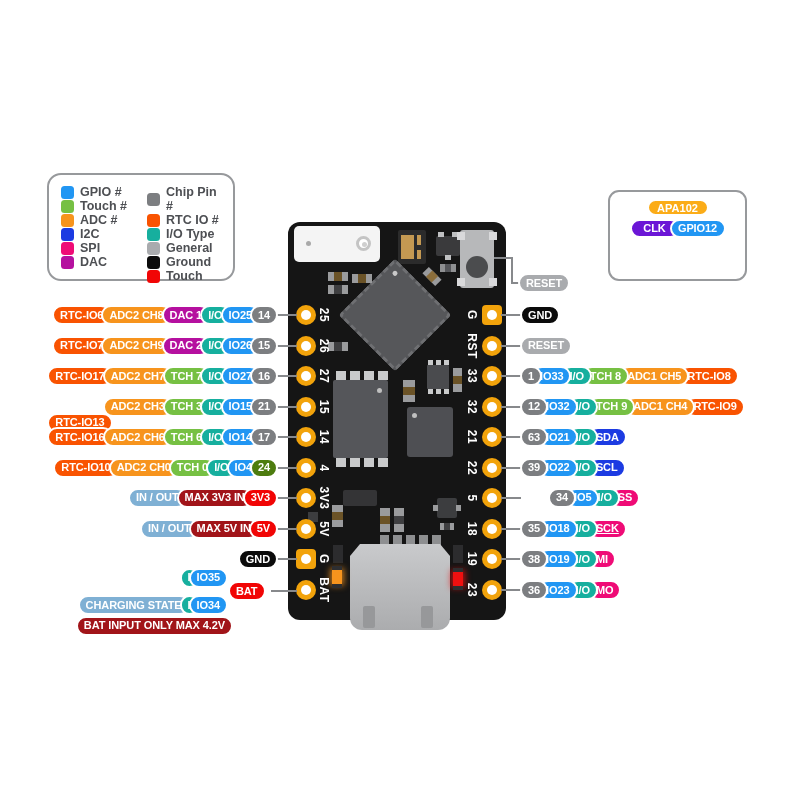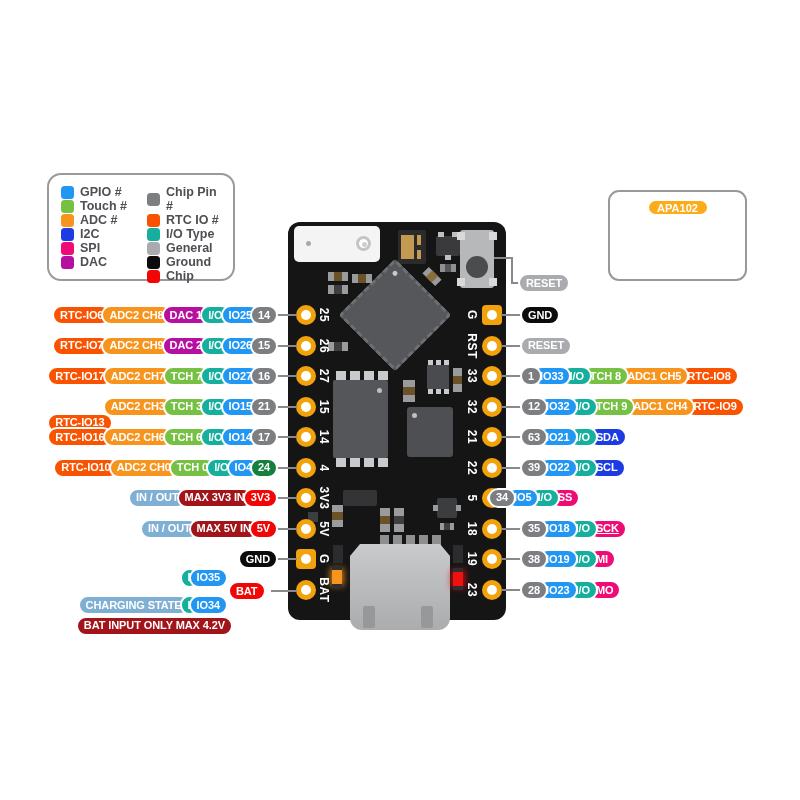--- a/index.html
+++ b/index.html
@@ -86,28 +86,32 @@
         <div class="litem">
           <span class="sw" style="background: rgb(169, 171, 174);"></span>
           <span>General</span>
         </div>
         <div class="litem">
           <span class="sw" style="background: rgb(11, 11, 11);"></span>
           <span>Ground</span>
         </div>
         <div class="litem">
           <span class="sw" style="background: rgb(241, 5, 5);"></span>
-          <span>Chip</span>
+          <span>Touch</span>
         </div>
       </div>
   </div>
 
   <div class="apa">
     <div class="apa-title" id="apaTitle" style="background: rgb(251, 172, 24);">APA102</div>
     <div id="apaRows">
+        <div class="apa-row">
+          <span class="pill" style="background: rgb(107, 22, 214); min-width: 50px; z-index: 1;">CLK</span>
+          <span class="pill" style="background: rgb(33, 150, 243); min-width: 56px; margin-left: -10px; z-index: 2;">GPIO12</span>
+        </div>
       </div>
   </div>
 
   <div class="board">
 
     <div class="cmp" style="left:6px;top:4px;width:86px;height:36px;background:#F4F4F4;border-radius:5px;">
       <div class="cmp" style="left:12px;top:15px;width:5px;height:5px;background:#A9A9A9;border-radius:50%;"></div>
       <div class="cmp" style="left:62px;top:10px;width:15px;height:15px;border:3px solid #C4C4C4;border-radius:50%;background:#fff;">
         <div class="cmp" style="left:3px;top:3px;width:5px;height:5px;background:#CFCFCF;border-radius:50%;"></div>
       </div>
@@ -323,21 +327,21 @@
         <span class="pill" style="background: rgb(33, 150, 243); z-index: 5; margin-left: -10px;">IO14</span>
         <span class="pill" style="background: rgb(124, 126, 129); z-index: 6; margin-left: -10px;">17</span>
       </div>
       <div class="wire" style="left: 276px; top: 436px; width: 21px; background: rgb(135, 137, 140);"></div>
       <div class="lrow" style="top: 457.5px; right: 522px;">
         <span class="pill" style="background: rgb(249, 83, 1); z-index: 1;">RTC-IO10</span>
         <span class="pill" style="background: rgb(247, 148, 29); z-index: 2; margin-left: -10px;">ADC2 CH0</span>
         <span class="pill" style="background: rgb(118, 192, 67); z-index: 3; margin-left: -10px;">TCH 0</span>
         <span class="pill" style="background: rgb(22, 175, 158); z-index: 4; margin-left: -10px;">I/O</span>
         <span class="pill" style="background: rgb(33, 150, 243); z-index: 5; margin-left: -10px;">IO4</span>
-        <span class="pill" style="background: #15803d; z-index: 6; margin-left: -10px;">24</span>
+        <span class="pill" style="background: #4d7c0f; z-index: 6; margin-left: -10px;">24</span>
       </div>
       <div class="wire" style="left: 276px; top: 466.5px; width: 21px; background: rgb(135, 137, 140);"></div>
       <div class="lrow" style="top: 487.5px; right: 522px;">
         <span class="pill" style="background: rgb(127, 176, 212); z-index: 1;">IN / OUT</span>
         <span class="pill" style="background: rgb(161, 20, 25); z-index: 2; margin-left: -10px;">MAX 3V3 IN</span>
         <span class="pill" style="background: rgb(241, 5, 5); z-index: 3; margin-left: -10px;">3V3</span>
       </div>
       <div class="wire" style="left: 276px; top: 496.5px; width: 21px; background: rgb(135, 137, 140);"></div>
       <div class="lrow" style="top: 518.5px; right: 522px;">
         <span class="pill" style="background: rgb(127, 176, 212); z-index: 1;">IN / OUT</span>
@@ -394,21 +398,21 @@
         <span class="pill" style="background: rgb(28, 59, 226); z-index: 1; margin-left: -10px;">SDA</span>
       </div>
       <div class="wire" style="left: 501px; top: 436px; width: 20px; background: rgb(135, 137, 140);"></div>
       <div class="lrow" style="top: 457.5px; left: 520px;">
         <span class="pill" style="background: rgb(124, 126, 129); z-index: 4;">39</span>
         <span class="pill" style="background: rgb(33, 150, 243); z-index: 3; margin-left: -10px;">IO22</span>
         <span class="pill" style="background: rgb(22, 175, 158); z-index: 2; margin-left: -10px;">I/O</span>
         <span class="pill" style="background: rgb(28, 59, 226); z-index: 1; margin-left: -10px;">SCL</span>
       </div>
       <div class="wire" style="left: 501px; top: 466.5px; width: 20px; background: rgb(135, 137, 140);"></div>
-      <div class="lrow" style="top: 487.5px; left: 488px;">
+      <div class="lrow" style="top: 487.5px; left: 548px;">
         <span class="pill" style="background: rgb(124, 126, 129); z-index: 4;">34</span>
         <span class="pill" style="background: rgb(33, 150, 243); z-index: 3; margin-left: -10px;">IO5</span>
         <span class="pill" style="background: rgb(22, 175, 158); z-index: 2; margin-left: -10px;">I/O</span>
         <span class="pill" style="background: rgb(239, 11, 118); z-index: 1; margin-left: -10px;">SS</span>
       </div>
       <div class="wire" style="left: 501px; top: 496.5px; width: 20px; background: rgb(135, 137, 140);"></div>
       <div class="lrow" style="top: 518.5px; left: 520px;">
         <span class="pill" style="background: rgb(124, 126, 129); z-index: 4;">35</span>
         <span class="pill" style="background: rgb(33, 150, 243); z-index: 3; margin-left: -10px;">IO18</span>
         <span class="pill" style="background: rgb(22, 175, 158); z-index: 2; margin-left: -10px;">I/O</span>
@@ -416,21 +420,21 @@
       </div>
       <div class="wire" style="left: 501px; top: 527.5px; width: 20px; background: rgb(135, 137, 140);"></div>
       <div class="lrow" style="top: 549px; left: 520px;">
         <span class="pill" style="background: rgb(124, 126, 129); z-index: 4;">38</span>
         <span class="pill" style="background: rgb(33, 150, 243); z-index: 3; margin-left: -10px;">IO19</span>
         <span class="pill" style="background: rgb(22, 175, 158); z-index: 2; margin-left: -10px;">I/O</span>
         <span class="pill" style="background: rgb(239, 11, 118); z-index: 1; margin-left: -10px;">MI</span>
       </div>
       <div class="wire" style="left: 501px; top: 558px; width: 20px; background: rgb(135, 137, 140);"></div>
       <div class="lrow" style="top: 580px; left: 520px;">
-        <span class="pill" style="background: rgb(124, 126, 129); z-index: 4;">28</span>
+        <span class="pill" style="background: rgb(124, 126, 129); z-index: 4;">36</span>
         <span class="pill" style="background: rgb(33, 150, 243); z-index: 3; margin-left: -10px;">IO23</span>
         <span class="pill" style="background: rgb(22, 175, 158); z-index: 2; margin-left: -10px;">I/O</span>
         <span class="pill" style="background: rgb(239, 11, 118); z-index: 1; margin-left: -10px;">MO</span>
       </div>
       <div class="wire" style="left: 501px; top: 589px; width: 20px; background: rgb(135, 137, 140);"></div>
       <span class="pill" style="position: absolute; left: 228px; top: 581px; z-index: 30; background: rgb(241, 5, 5);">BAT</span>
       <div class="wire" style="left: 271px; top: 589.5px; width: 26px; background: rgb(135, 137, 140);"></div>
     </div>
 </div>
 

